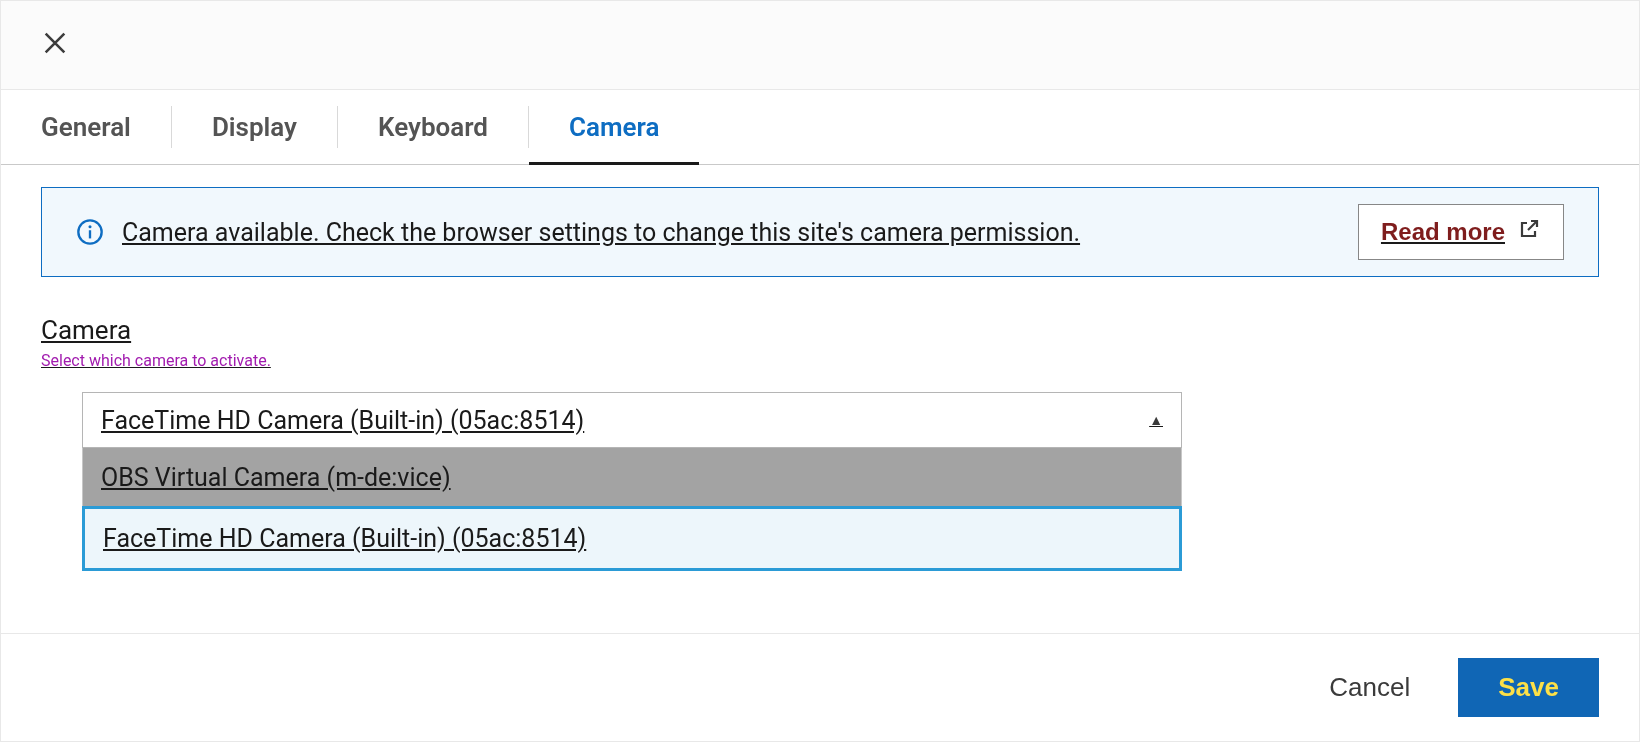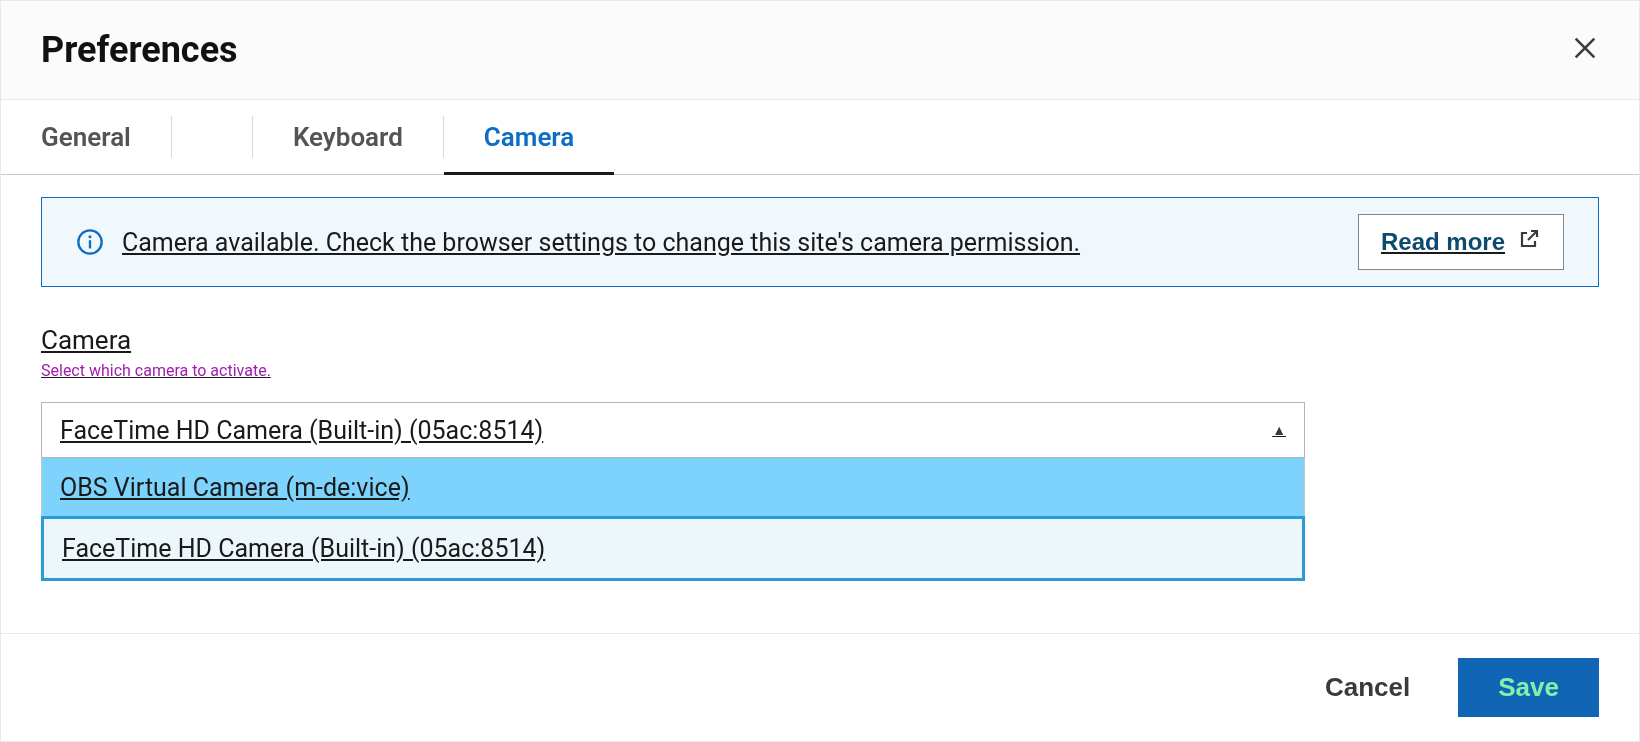--- a/index.html
+++ b/index.html
@@ -107,62 +107,63 @@
     }
     .read-more-btn {
       display: inline-flex;
       align-items: center;
       gap: 12px;
       border: 1px solid #878787;
       background: #fff;
       padding: 12px 22px;
       font-size: 24px;
       font-weight: 600;
-      color: #0c4a6e;
+      color: #7f1d1d;
       cursor: pointer;
     }
     .external-icon svg {
       width: 24px;
       height: 24px;
     }
     .section-label {
       font-size: 26px;
       font-weight: 400;
       color: #1a1a1a;
       margin-bottom: 6px;
     }
     .section-help {
       font-size: 16px;
       color: #a21caf;
       margin-bottom: 22px;
     }
     .select-wrap {
       position: relative;
-      width: 1264px;
+      width: 1100px;
+      margin-left: 41px;
     }
     .select-box {
       display: flex;
       justify-content: space-between;
       align-items: center;
       border: 1px solid #b5b5b5;
       background: #fff;
       height: 56px;
       padding: 0 18px;
       font-size: 25px;
       cursor: pointer;
     }
     .chevron-up {
       font-size: 14px;
       color: #3a3a3a;
     }
     .dropdown {
       border-left: 1px solid #c7c7c7;
       border-right: 1px solid #c7c7c7;
       border-bottom: 1px solid #c7c7c7;
-      background: #7dd3fc;
+      background: #a3a3a3;
     }
     .option {
       padding: 15px 18px;
       font-size: 25px;
       cursor: pointer;
     }
     .option.selected {
       background: #edf6fb;
       border: 3px solid #2b9bd6;
       margin: -1px;
@@ -172,51 +173,51 @@
       justify-content: flex-end;
       align-items: center;
       gap: 48px;
       padding: 24px 40px;
       border-top: 1px solid #e8e8e8;
     }
     .cancel-btn {
       background: none;
       border: none;
       font-size: 26px;
-      font-weight: 700;
+      font-weight: 400;
       color: #3a3a3a;
       cursor: pointer;
     }
     .save-btn {
       background: #1066b5;
       border: none;
-      color: #86efac;
+      color: #fde047;
       font-size: 26px;
       font-weight: 600;
       padding: 14px 40px;
       cursor: pointer;
     }
   </style>
 </head>
 <body>
 
 <div class="modal">
 
   <div class="header">
-    <h1>Preferences</h1>
     <span class="close-icon">
       <svg viewBox="0 0 24 24" fill="none">
           <path d="M4 4 L20 20 M20 4 L4 20"></path>
         </svg>
     </span>
   </div>
 
   <div class="tabs">
     <div class="tab">General</div>
     <div class="tab-sep"></div>
+    <div class="tab">Display</div>
     <div class="tab-sep"></div>
     <div class="tab">Keyboard</div>
     <div class="tab-sep"></div>
     <div class="tab active">Camera</div>
   </div>
 
   <div class="content">
 
     <div class="info-banner">
       <div class="info-left">

